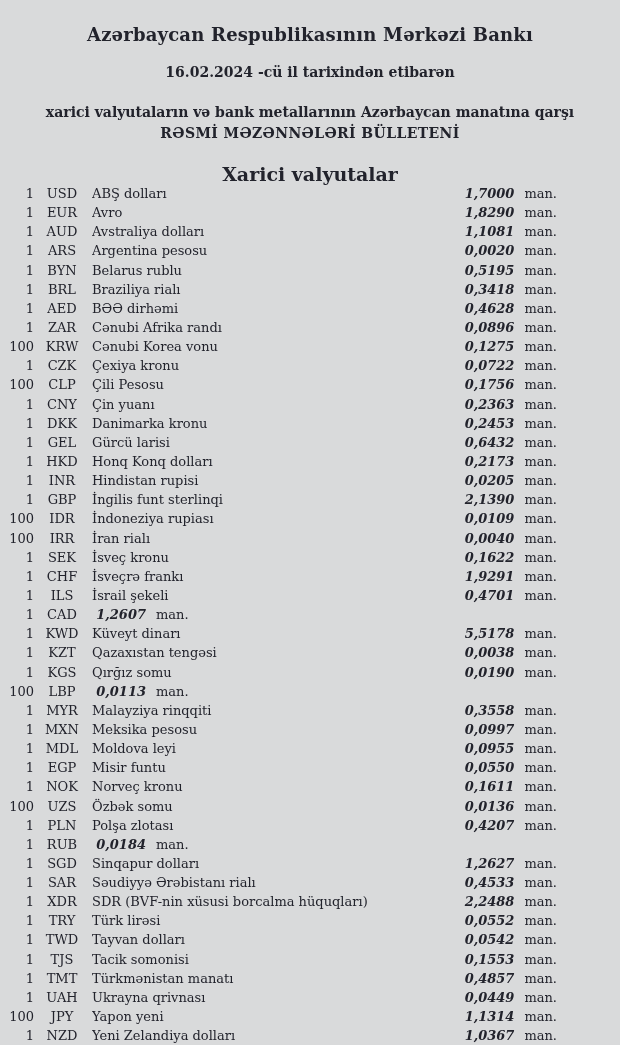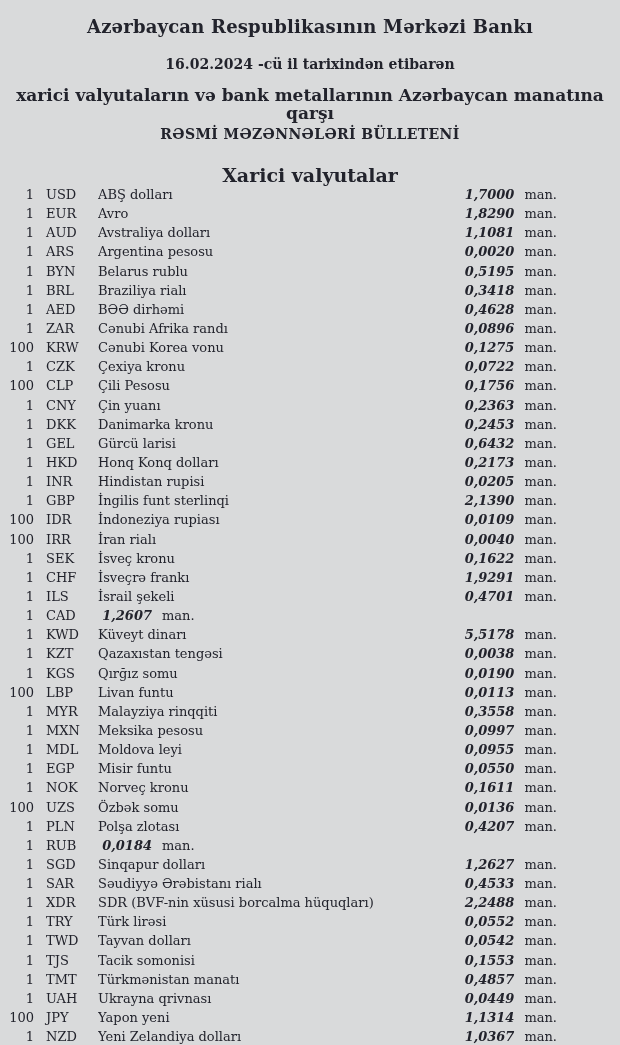--- a/index.html
+++ b/index.html
@@ -3,41 +3,41 @@
 <meta charset="utf-8">
 <style>
   html, body { margin: 0; padding: 0; }
   body {
     width: 620px; height: 1045px;
     background: #d9dadb;
     font-family: "DejaVu Serif", "Liberation Serif", serif;
     color: #22232c;
     overflow: hidden;
   }
-  .page { width: 620px; height: 882px; box-sizing: border-box; padding-top: 16px; }
+  .page { width: 620px; height: 882px; box-sizing: border-box; padding-top: 24px; }
 
   .hdr { text-align: center; font-weight: bold; }
   .title   { font-size: 18px;   line-height: 22px; letter-spacing: 0.2px; }
   .date    { font-size: 14px;   line-height: 18px; margin-top: 17px; text-align: center; }
-  .sub     { font-size: 17px;   line-height: 18px; margin-top: 13px; text-align: center; }
+  .sub     { font-size: 14px;   line-height: 18px; margin-top: 22px; text-align: center; }
   .sub2    { font-size: 14px;   line-height: 18px; margin-top: 3px; letter-spacing: 0.4px; }
   .section { font-size: 19px; line-height: 18px; margin-top: 23px; }
 
   .rows { margin-top: 1px; }
   .row {
     display: flex;
     align-items: baseline;
     height: 19.15px;
     line-height: 19.15px;
     font-size: 13px;
     padding: 0 63px 0 8px;
     white-space: nowrap;
   }
   .qty  { flex: 0 0 26px; text-align: right; }
-  .code { flex: 0 0 44px; margin-left: 12px; }
+  .code { flex: 0 0 44px; text-align: center; margin-left: 6px; }
   .name { flex: 1 1 auto; margin-left: 8px; overflow: hidden; }
   .rate { flex: 0 0 62px; text-align: right; font-weight: bold; font-style: italic; }
   .unit { flex: 0 0 30px; margin-left: 10px; text-align: left; }
 </style>
 </head>
 <body>
 
 <div class="page">
   <div class="hdr title">Azərbaycan Respublikasının Mərkəzi Bankı</div>
   <div class="hdr date">16.02.2024 -cü il tarixindən etibarən</div>
@@ -249,21 +249,20 @@
     <span class="qty">1</span>
     <span class="code">KGS</span>
     <span class="name">Qırğız somu</span>
     <span class="rate">0,0190</span>
     <span class="unit">man.</span>
   </div>
 
   <div class="row">
     <span class="qty">100</span>
     <span class="code">LBP</span>
-    <span class="name">Livan funtu</span>
     <span class="rate">0,0113</span>
     <span class="unit">man.</span>
   </div>
 
   <div class="row">
     <span class="qty">1</span>
     <span class="code">MYR</span>
     <span class="name">Malayziya rinqqiti</span>
     <span class="rate">0,3558</span>
     <span class="unit">man.</span>

